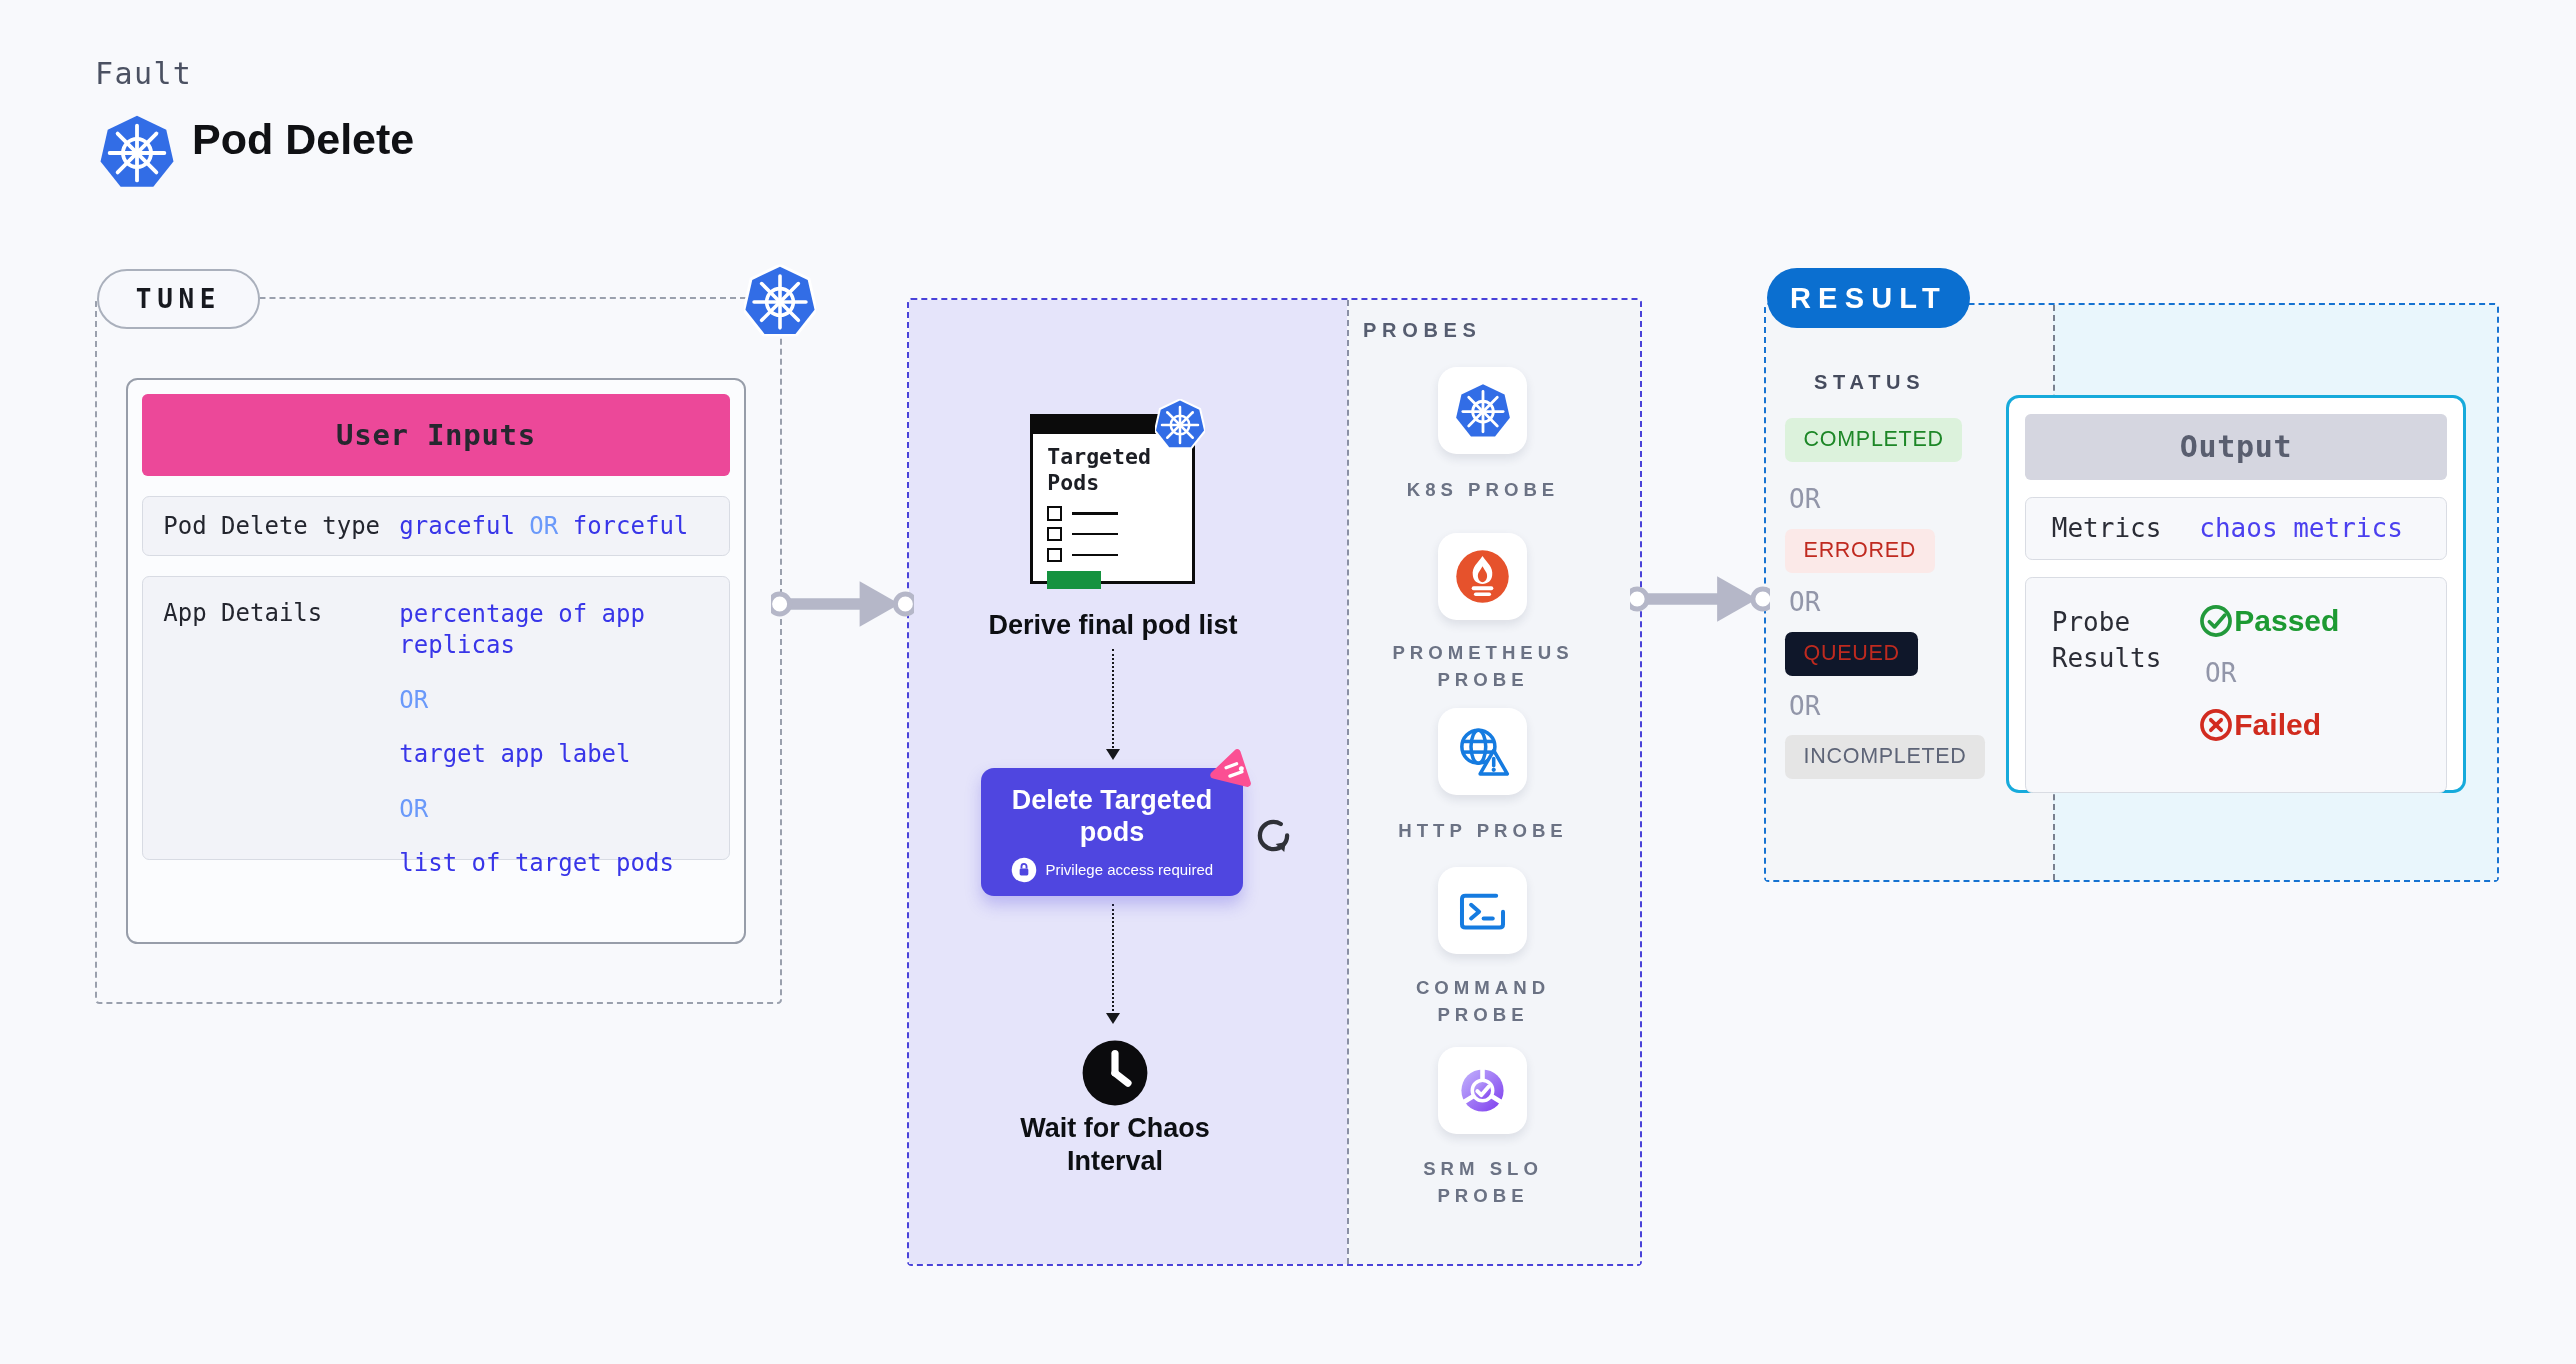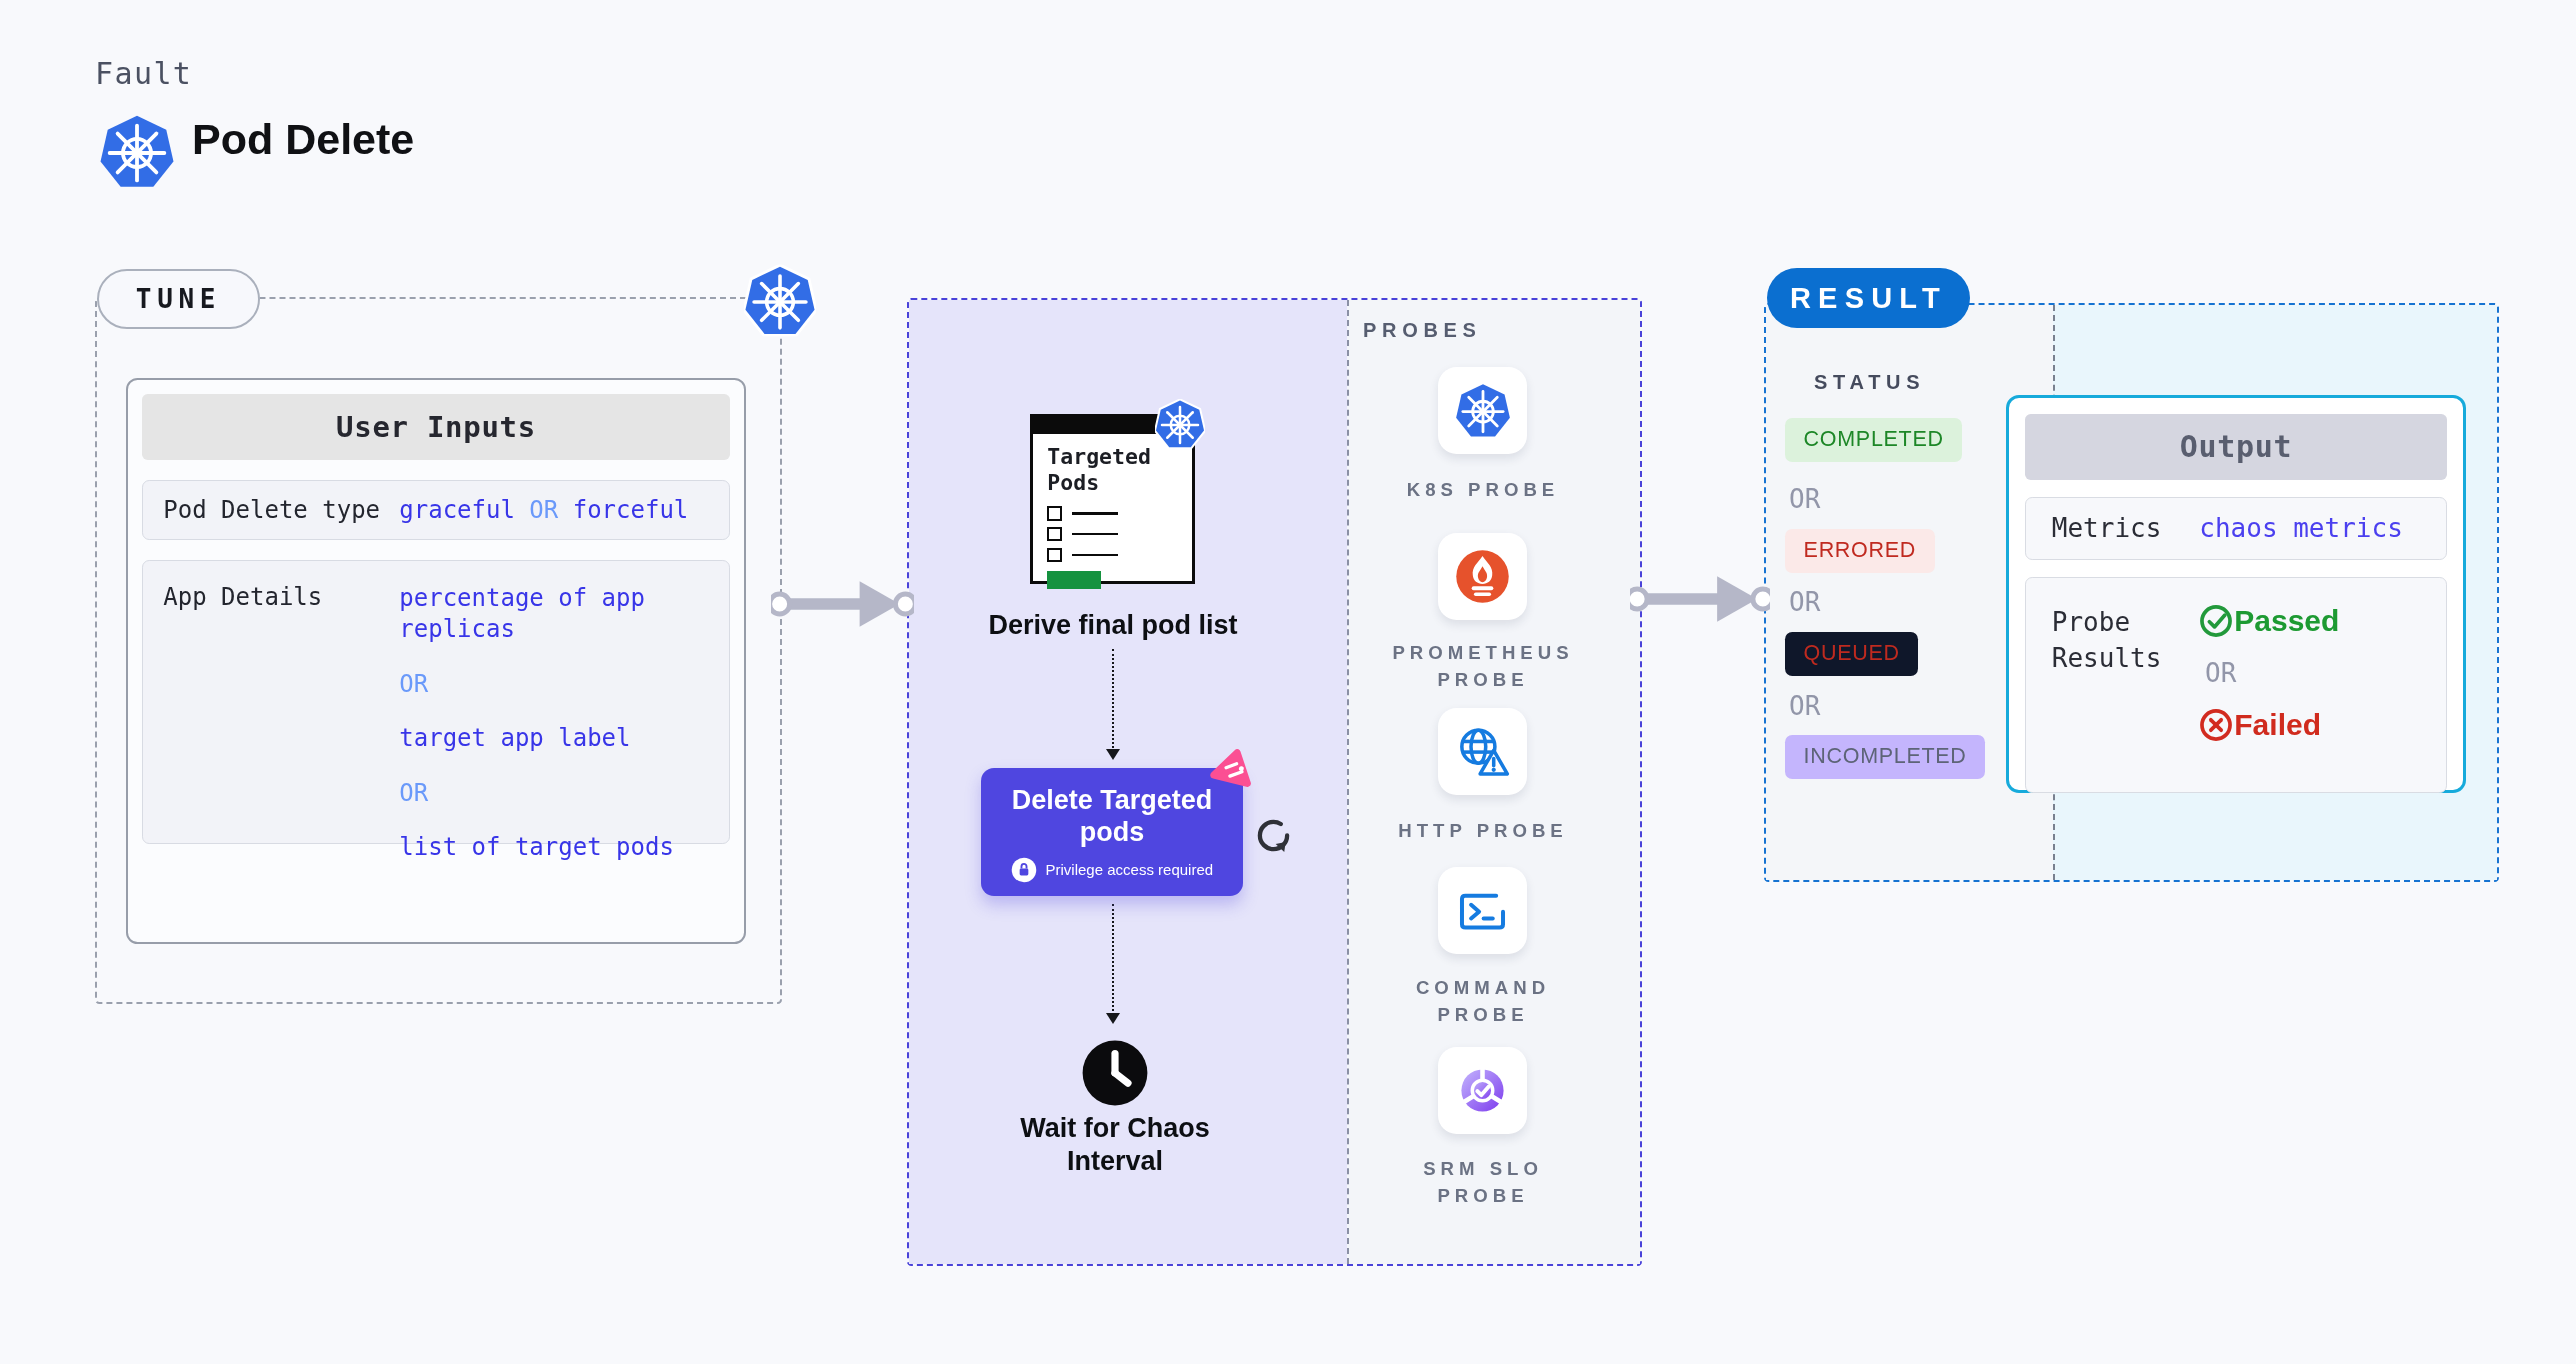--- a/index.html
+++ b/index.html
@@ -28,21 +28,21 @@
   .tune-pill{left:97px;top:269px;width:159px;height:56px;background:#f7f8fc;border:2.1px solid #aab0bc;
              font-size:26px;font-weight:bold;letter-spacing:5.7px;color:#17191f;}
   .exec-pill{left:910px;top:271px;width:258px;height:57px;background:#e5e4fa;border:2.9px solid #4a43d9;
              font-size:26px;font-weight:bold;letter-spacing:7.2px;color:#4a43d9;}
   .result-pill{left:1767px;top:268px;width:203px;height:60px;background:#0b6fd0;
              font-size:29px;font-weight:bold;letter-spacing:7.2px;color:#ffffff;font-family:"Liberation Sans",sans-serif;}
 
   
   .ui-card{left:126px;top:378px;width:620px;height:566px;background:#fbfcfe;border:2.1px solid #979da9;
            border-radius:11.5px;padding:14.3px;box-sizing:border-box;}
-  .ui-header{height:66px;background:#e5e5e5;border-radius:5.7px;display:flex;align-items:center;justify-content:center;
+  .ui-header{height:82px;background:#ec4899;border-radius:5.7px;display:flex;align-items:center;justify-content:center;
              font-size:29px;font-weight:bold;color:#26272f;letter-spacing:0.7px;}
   .ui-row{background:#f2f3f8;border:1.4px solid #d8dbe3;border-radius:7.2px;display:flex;align-items:center;
           padding:0 20px;margin-top:20px;box-sizing:border-box;}
   .ui-row.tall{align-items:flex-start;padding-top:21.5px;height:284px;}
   .ui-row.short{height:60px;}
   .ui-label{width:236px;font-size:24px;color:#23252e;flex:none;}
   .ui-value{font-size:24px;color:#3835e8;}
   .or-inline{color:#6a99fa;}
   .ui-lines{width:322px;font-size:24px;line-height:31.5px;}
   .ui-lines .val{color:#3835e8;}
@@ -86,21 +86,21 @@
                font-weight:bold;font-size:18.6px;letter-spacing:5px;line-height:27px;color:#6b7284;}
 
   
   .status-header{left:1814px;top:371px;font-family:"Liberation Sans",sans-serif;font-weight:bold;font-size:20px;
                  color:#454b5d;letter-spacing:5.7px;}
   .status-badge{position:absolute;left:1785px;font-family:"Liberation Sans",sans-serif;font-weight:normal;font-size:21.5px;
                 padding:9.3px 18.6px;border-radius:7.2px;letter-spacing:0.7px;}
   .badge-completed{background:#dcf2dc;color:#1d8727;}
   .badge-errored{background:#fbe9e8;color:#c02a20;}
   .badge-queued{background:#0f172a;color:#bf2a1f;}
-  .badge-incompleted{background:#c4b5fd;color:#5d6477;}
+  .badge-incompleted{background:#e5e5e5;color:#5d6477;}
   .status-or{position:absolute;left:1789px;font-size:26px;color:#9296a9;}
 
   .output-card{left:2006px;top:395px;width:460px;height:398px;background:#ffffff;border:3.6px solid #16aadb;
                border-radius:13px;padding:15.8px;box-sizing:border-box;z-index:3;}
   .output-header{height:66px;background:#d5d6e0;border-radius:5.7px;display:flex;align-items:center;justify-content:center;
                  font-size:30px;font-weight:bold;color:#595e6f;letter-spacing:0.7px;}
   .out-row{background:#f7f8fb;border:1.4px solid #d9dce3;border-radius:7.2px;margin-top:17px;display:flex;
            padding:0 26px;box-sizing:border-box;}
   .out-row.metrics{height:63px;align-items:center;}
   .out-row.results{height:216px;align-items:flex-start;padding-top:26px;}

